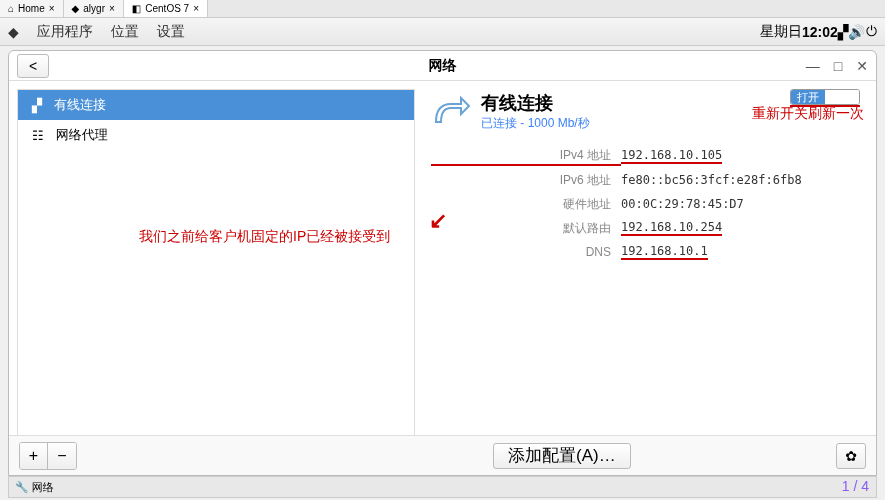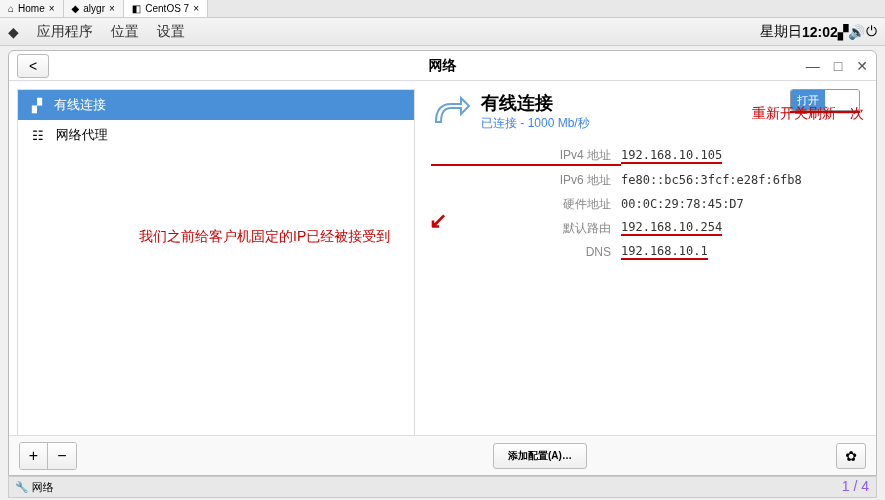--- a/index.html
+++ b/index.html
@@ -18,36 +18,36 @@
 .content { display: flex; height: 356px; }
 .sidebar { width: 398px; border-right: 1px solid #ddd; display: flex; flex-direction: column; margin: 8px 0 0 8px; border: 1px solid #ddd; }
 .side-item { height: 30px; display: flex; align-items: center; padding: 0 14px; font-size: 13px; gap: 12px; cursor: pointer; }
 .side-item.active { background: #4a90d9; color: #fff; }
 .detail { flex: 1; padding: 10px 16px; position: relative; }
 .conn-head { display: flex; align-items: center; gap: 10px; }
 .conn-icon { width: 40px; height: 40px; display: flex; align-items: center; justify-content: center; }
 .conn-title { font-size: 18px; font-weight: bold; }
 .conn-sub { font-size: 12px; color: #3b82f6; }
 .toggle-wrap { position: absolute; right: 16px; top: 8px; }
-.toggle { width: 70px; height: 22px; border: 1px solid #999; border-radius: 3px; display: flex; overflow: hidden; cursor: pointer; }
+.toggle { width: 70px; height: 16px; border: 1px solid #999; border-radius: 3px; display: flex; overflow: hidden; cursor: pointer; }
 .toggle-on { width: 35px; background: #4a90d9; color: #fff; font-size: 11px; display: flex; align-items: center; justify-content: center; }
 .toggle-off { width: 35px; background: #fff; }
 .red-under { border-bottom: 2px solid #c00; }
 .info-rows { margin-top: 12px; }
 .info-row { display: flex; height: 24px; align-items: center; font-size: 12px; }
 .info-label { width: 190px; text-align: right; color: #888; padding-right: 10px; }
 .info-value { color: #333; font-family: monospace; }
 .red-under2 { border-bottom: 2px solid #c00; display: inline-block; }
 .annotation2 { position: absolute; color: #c00; font-size: 14px; left: 130px; top: 177px; }
 .arrow-mark { position: absolute; left: 420px; top: 157px; color: #c00; font-size: 22px; font-weight: bold; }
 .bottom-bar { position: absolute; bottom: 0; left: 0; right: 0; height: 40px; border-top: 1px solid #ddd; display: flex; align-items: center; padding: 0 10px; background: #f9f9f9; }
 .btn-group { display: flex; border: 1px solid #bbb; border-radius: 3px; overflow: hidden; }
 .btn-small { width: 28px; height: 26px; background: linear-gradient(#fff,#eee); display: flex; align-items: center; justify-content: center; font-size: 16px; border-right: 1px solid #bbb; cursor: pointer; }
 .btn-small:last-child { border-right: none; }
-.btn-mid { margin-left: 416px; height: 26px; padding: 0 14px; border: 1px solid #bbb; border-radius: 3px; background: linear-gradient(#fff,#eee); font-size: 10px; cursor: pointer; display: flex; align-items: center; font-weight: bold; }
+.btn-mid { margin-left: 416px; height: 26px; padding: 0 14px; border: 1px solid #bbb; border-radius: 3px; background: linear-gradient(#fff,#eee); font-size: 17px; cursor: pointer; display: flex; align-items: center; }
 .btn-gear { margin-left: auto; width: 30px; height: 26px; border: 1px solid #bbb; border-radius: 3px; background: linear-gradient(#fff,#eee); display: flex; align-items: center; justify-content: center; cursor: pointer; font-size: 14px; }
 .statusbar { position: absolute; bottom: 2px; left: 8px; right: 8px; height: 22px; background: #e8e8e8; border: 1px solid #ccc; display: flex; align-items: center; font-size: 11px; padding: 0 6px; }
 .page-ind { position: absolute; right: 16px; bottom: 6px; font-size: 14px; color: #8b5cf6; }
 .icon-svg { width: 16px; height: 16px; }
 </style>
 </head>
 <body>
 
 <div class="browser-tabs">
   <div class="browser-tab">⌂ <span>Home</span> ×</div>

